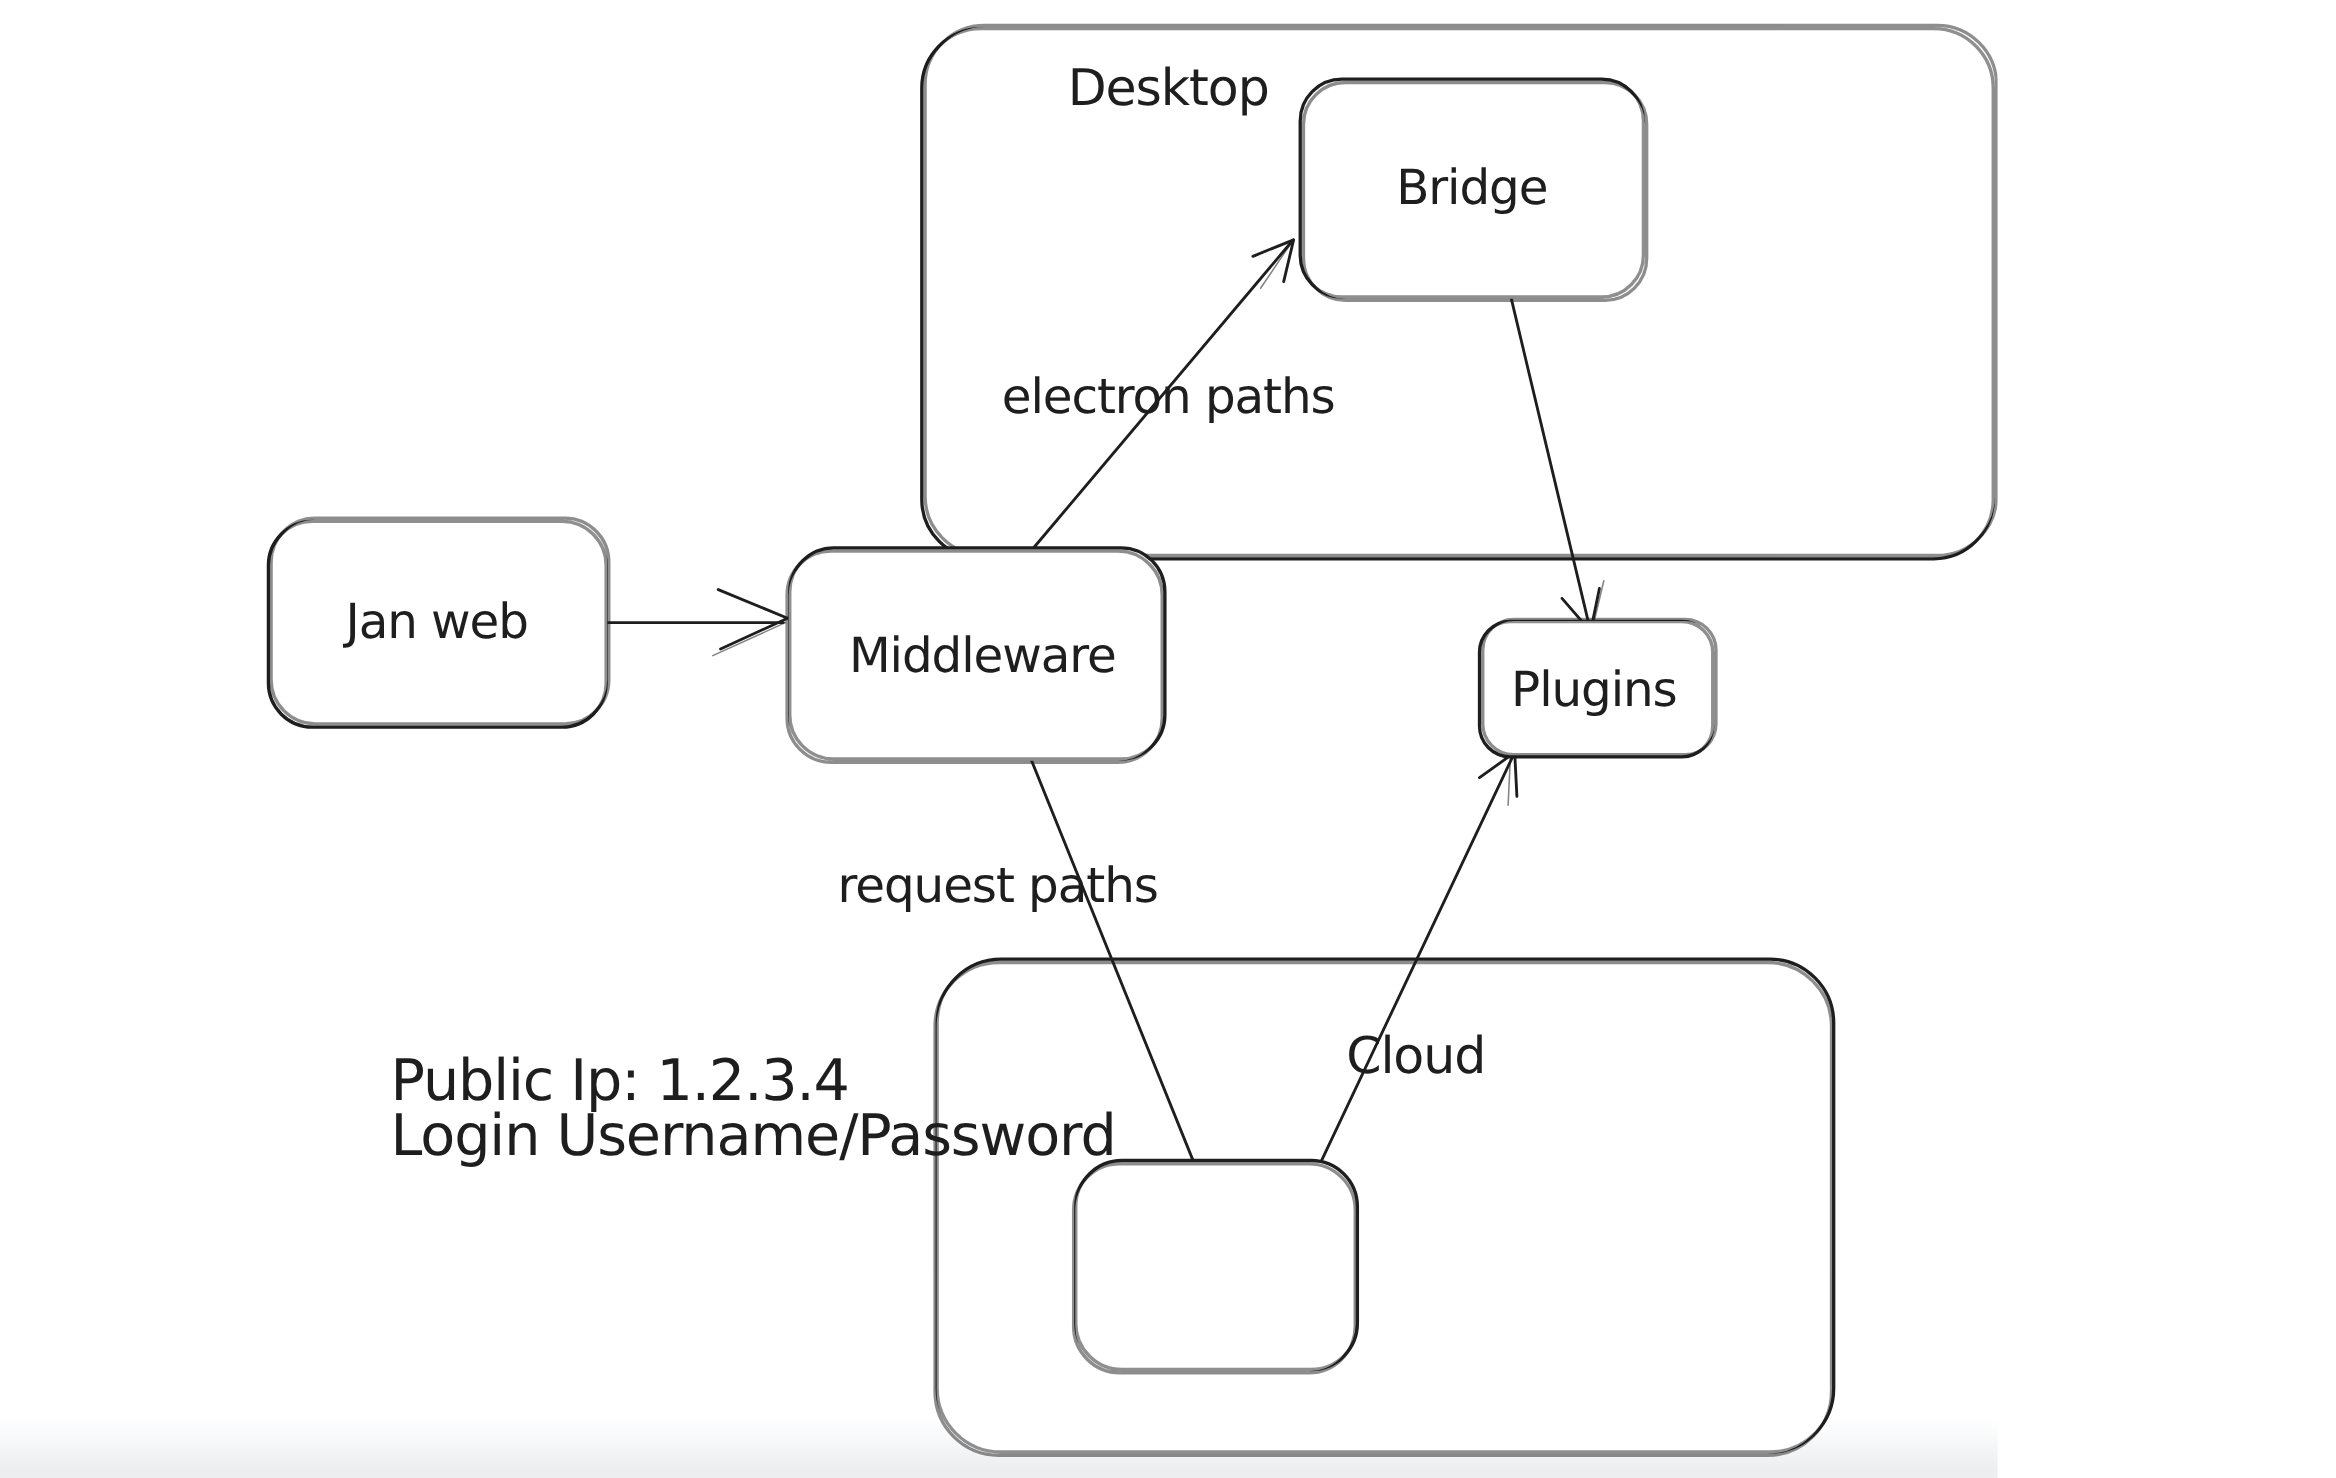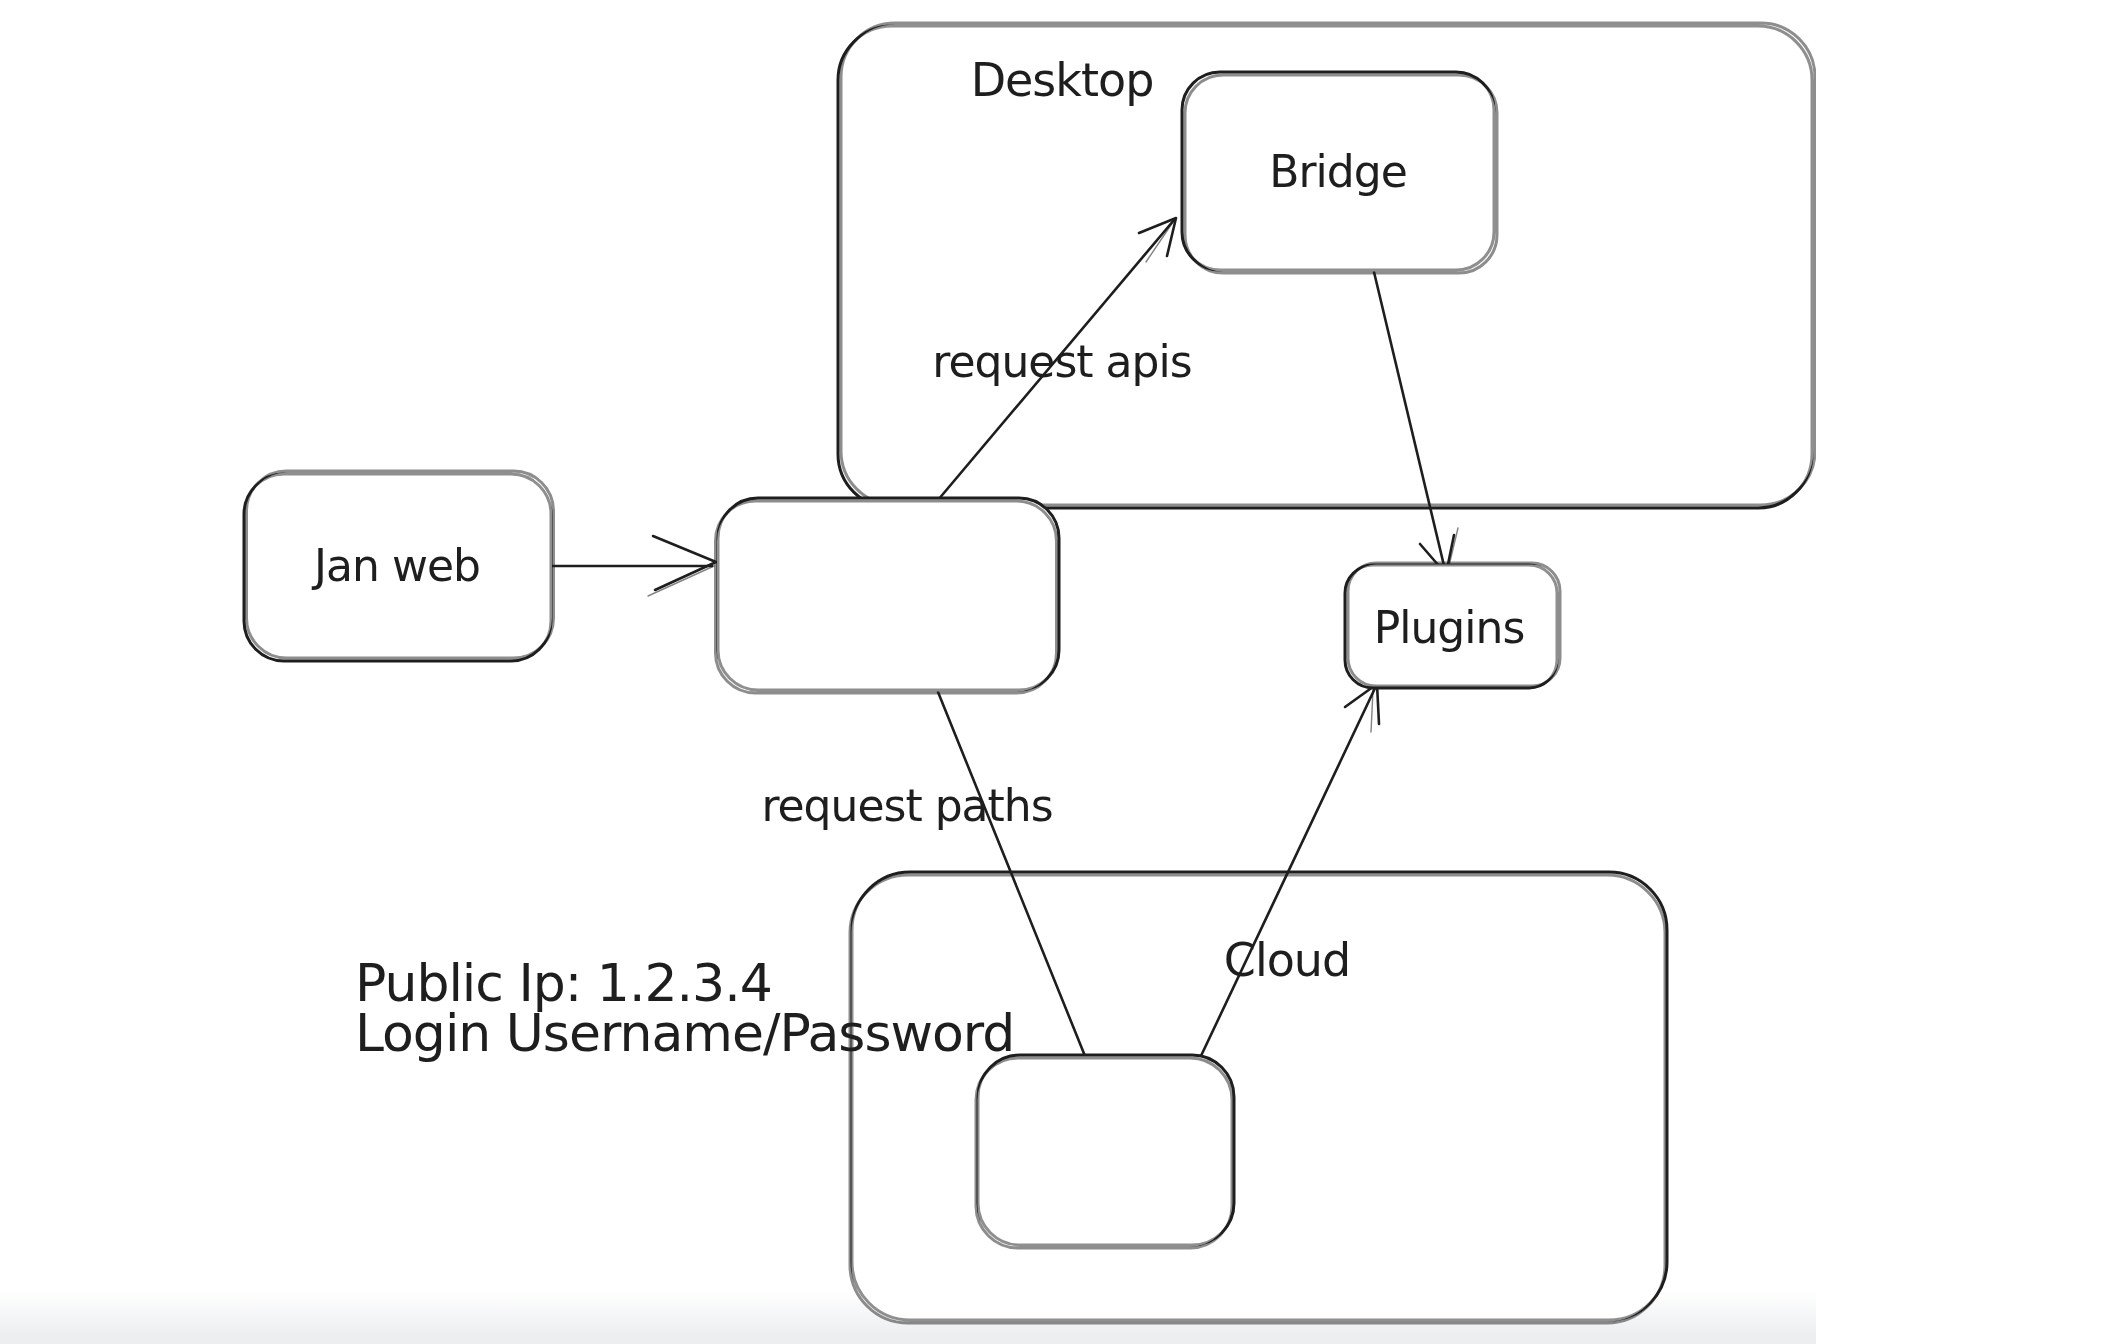--- a/index.html
+++ b/index.html
@@ -135,27 +135,28 @@
   </svg>
 
   <div class="labels">
 
     <div class="lbl container-lbl" style="left:1062px; top:80px;">Desktop</div>
 
     <div class="lbl container-lbl" style="left:1287px; top:960px;">Cloud</div>
 
     <div class="lbl" style="left:397px; top:566px;">Jan web</div>
 
+    <div class="lbl" style="left:893px; top:597px;">Middleware</div>
 
     <div class="lbl" style="left:1338px; top:172px;">Bridge</div>
 
     <div class="lbl" style="left:1449px; top:628px;text-align:center;">Plugins</div>
 
 
-    <div class="lbl" style="left:1062px; top:362px;">request apis</div>
+    <div class="lbl" style="left:1062px; top:362px;">electron paths</div>
 
     <div class="lbl" style="left:907px; top:806px;">request paths</div>
 
     <div class="note" style="left:355px; top:958px;">
       <div>Public Ip: 1.2.3.4</div>
       <div>Login Username/Password</div>
     </div>
 
   </div>
 </div>

